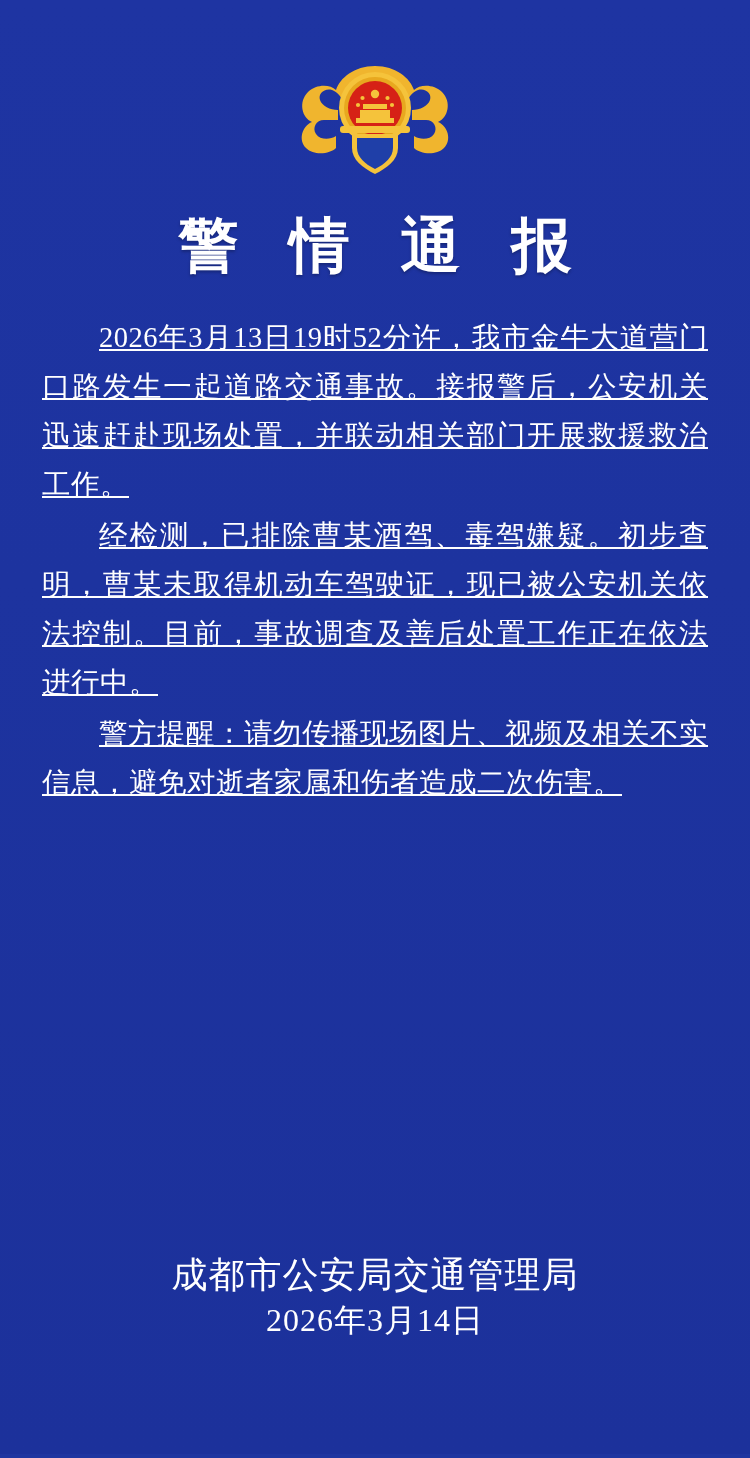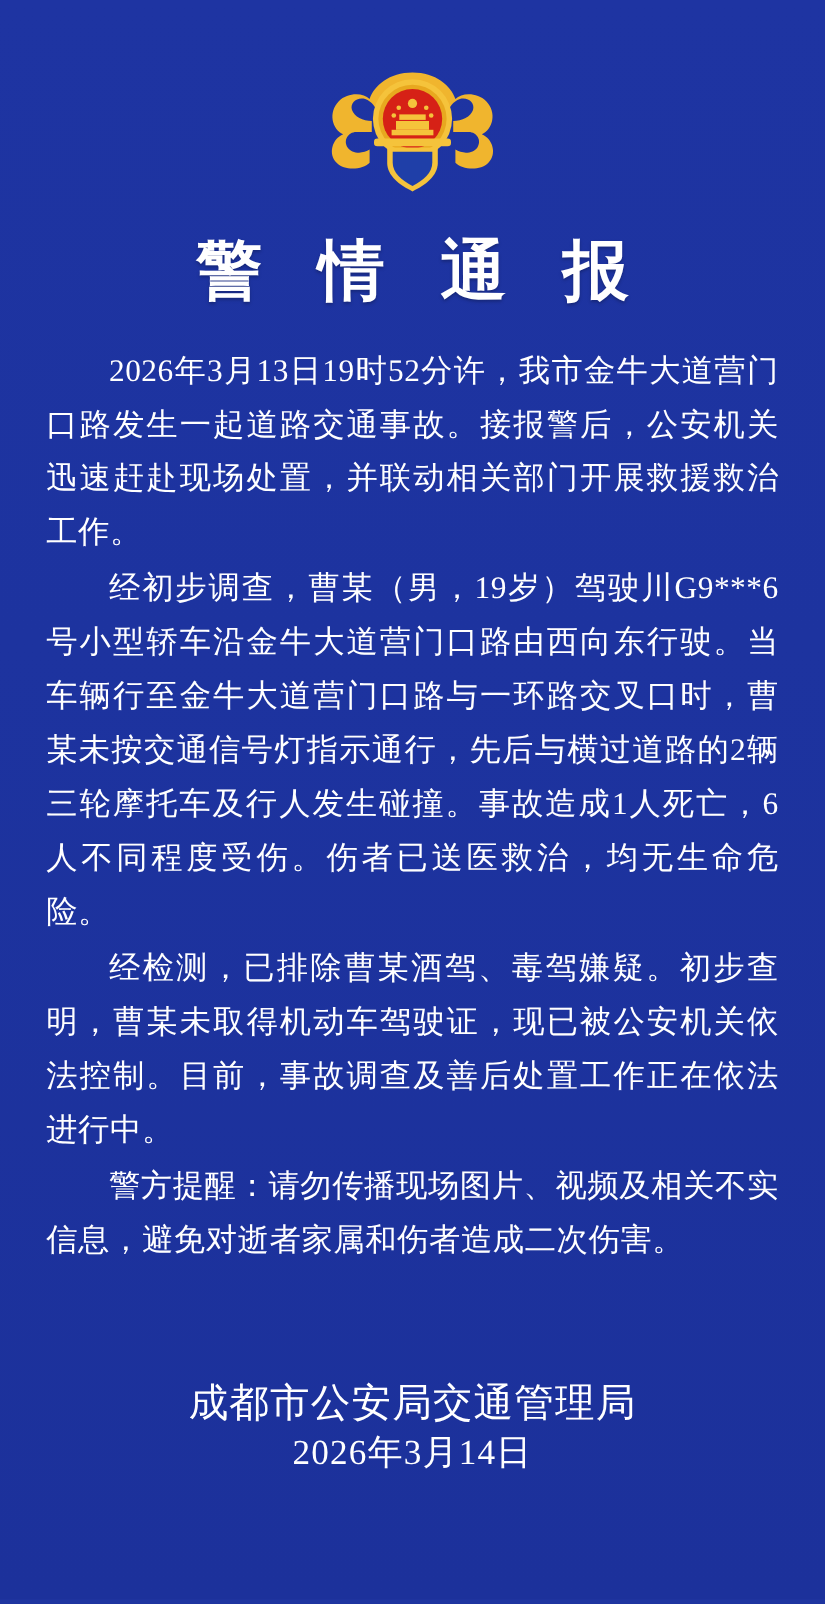--- a/index.html
+++ b/index.html
@@ -55,20 +55,21 @@
     color: #ffffff;
     font-size: 28.5px;
     line-height: 49px;
     text-align: justify;
     text-justify: inter-ideograph;
     letter-spacing: 0.5px;
   }
   .body-text p {
     margin: 0 0 2px 0;
     text-indent: 2em;
+    text-decoration: underline;
   }
 
   
   .footer {
     position: absolute;
     left: 0;
     right: 0;
     bottom: 112px;
     text-align: center;
     color: #ffffff;
@@ -118,21 +119,20 @@
 
         <rect x="50" y="70" width="70" height="7" rx="3" fill="#f5c33b"></rect>
       </svg>
     </div>
   </div>
 
   <div class="title">警 情 通 报</div>
 
   <div class="body-text">
     <p>2026年3月13日19时52分许，我市金牛大道营门口路发生一起道路交通事故。接报警后，公安机关迅速赶赴现场处置，并联动相关部门开展救援救治工作。</p>
-    <p>经初步调查，曹某（男，19岁）驾驶川G9***6号小型轿车沿金牛大道营门口路由西向东行驶。当车辆行至金牛大道营门口路与一环路交叉口时，曹某未按交通信号灯指示通行，先后与横过道路的2辆三轮摩托车及行人发生碰撞。事故造成1人死亡，6人不同程度受伤。伤者已送医救治，均无生命危险。</p>
     <p>经检测，已排除曹某酒驾、毒驾嫌疑。初步查明，曹某未取得机动车驾驶证，现已被公安机关依法控制。目前，事故调查及善后处置工作正在依法进行中。</p>
     <p>警方提醒：请勿传播现场图片、视频及相关不实信息，避免对逝者家属和伤者造成二次伤害。</p>
   </div>
 
   <div class="footer">
     <div class="org">成都市公安局交通管理局</div>
     <div class="date">2026年3月14日</div>
   </div>
 
 </div>

